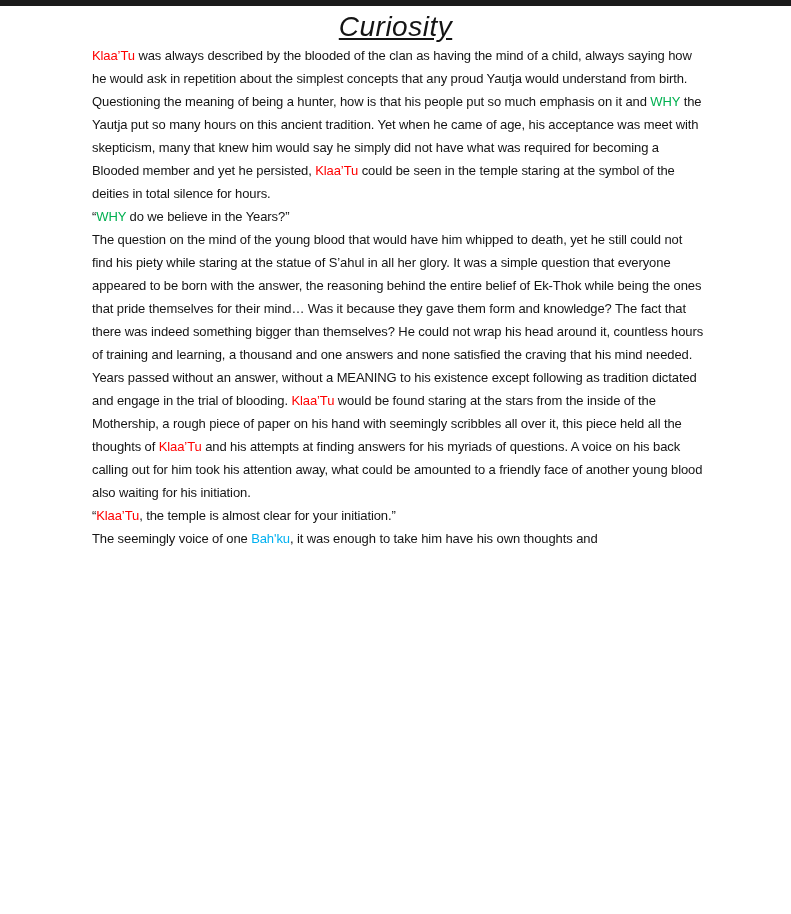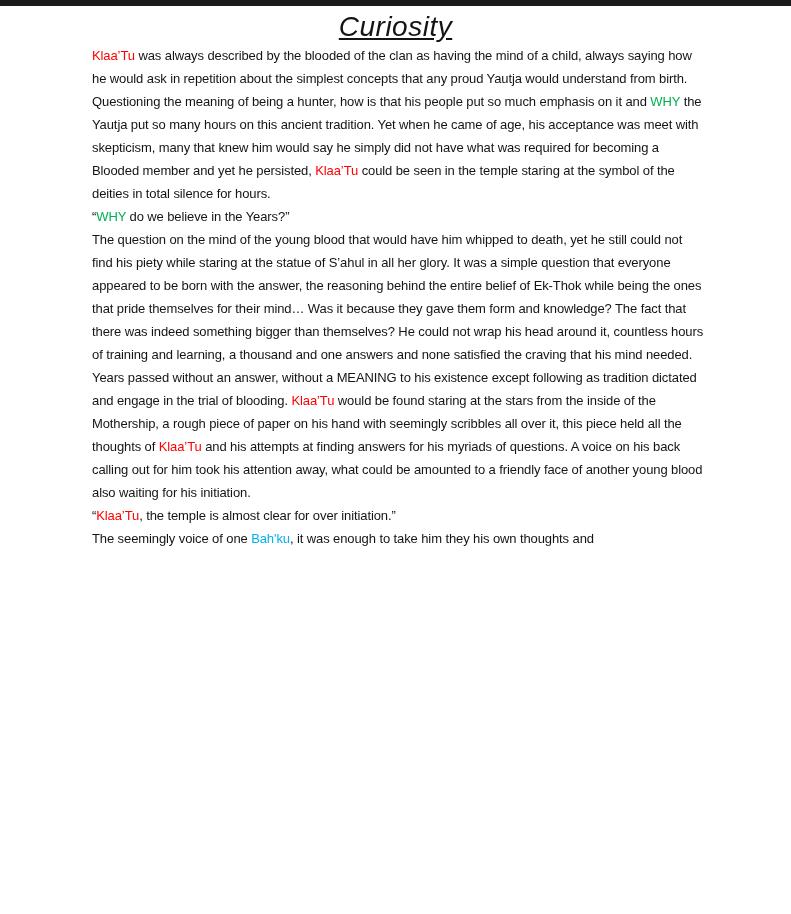--- a/index.html
+++ b/index.html
@@ -61,15 +61,15 @@
 
 <div class="top-edge"></div>
 
 <h1 class="doc-title">Curiosity</h1>
 
 <div class="doc">
     <p class="blk-0"><span class="c-red">Klaa’Tu</span><span> was always described by the blooded of the clan as having the mind of a child, always saying how he would ask in repetition about the simplest concepts that any proud Yautja would understand from birth. Questioning the meaning of being a hunter, how is that his people put so much emphasis on it and </span><span class="c-green">WHY</span><span> the Yautja put so many hours on this ancient tradition. Yet when he came of age, his acceptance was meet with skepticism, many that knew him would say he simply did not have what was required for becoming a Blooded member and yet he persisted, </span><span class="c-red">Klaa’Tu</span><span> could be seen in the temple staring at the symbol of the deities in total silence for hours.</span></p>
     <p class="blk-1"><span>“</span><span class="c-green">WHY</span><span> do we believe in the Years?”</span></p>
     <p class="blk-2"><span>The question on the mind of the young blood that would have him whipped to death, yet he still could not find his piety while staring at the statue of S’ahul in all her glory. It was a simple question that everyone appeared to be born with the answer, the reasoning behind the entire belief of Ek-Thok while being the ones that pride themselves for their mind… Was it because they gave them form and knowledge? The fact that there was indeed something bigger than themselves? He could not wrap his head around it, countless hours of training and learning, a thousand and one answers and none satisfied the craving that his mind needed.</span></p>
     <p class="blk-3"><span>Years passed without an answer, without a MEANING to his existence except following as tradition dictated and engage in the trial of blooding. </span><span class="c-red">Klaa’Tu</span><span> would be found staring at the stars from the inside of the Mothership, a rough piece of paper on his hand with seemingly scribbles all over it, this piece held all the thoughts of </span><span class="c-red">Klaa’Tu</span><span> and his attempts at finding answers for his myriads of questions. A voice on his back calling out for him took his attention away, what could be amounted to a friendly face of another young blood also waiting for his initiation.</span></p>
-    <p class="blk-4"><span>“</span><span class="c-red">Klaa’Tu</span><span>, the temple is almost clear for over initiation.”</span></p>
-    <p class="blk-5"><span>The seemingly voice of one </span><span class="c-blue">Bah'ku</span><span>, it was enough to take him they his own thoughts and</span></p>
+    <p class="blk-4"><span>“</span><span class="c-red">Klaa’Tu</span><span>, the temple is almost clear for your initiation.”</span></p>
+    <p class="blk-5"><span>The seemingly voice of one </span><span class="c-blue">Bah'ku</span><span>, it was enough to take him have his own thoughts and</span></p>
   </div>
 
 </body></html>

